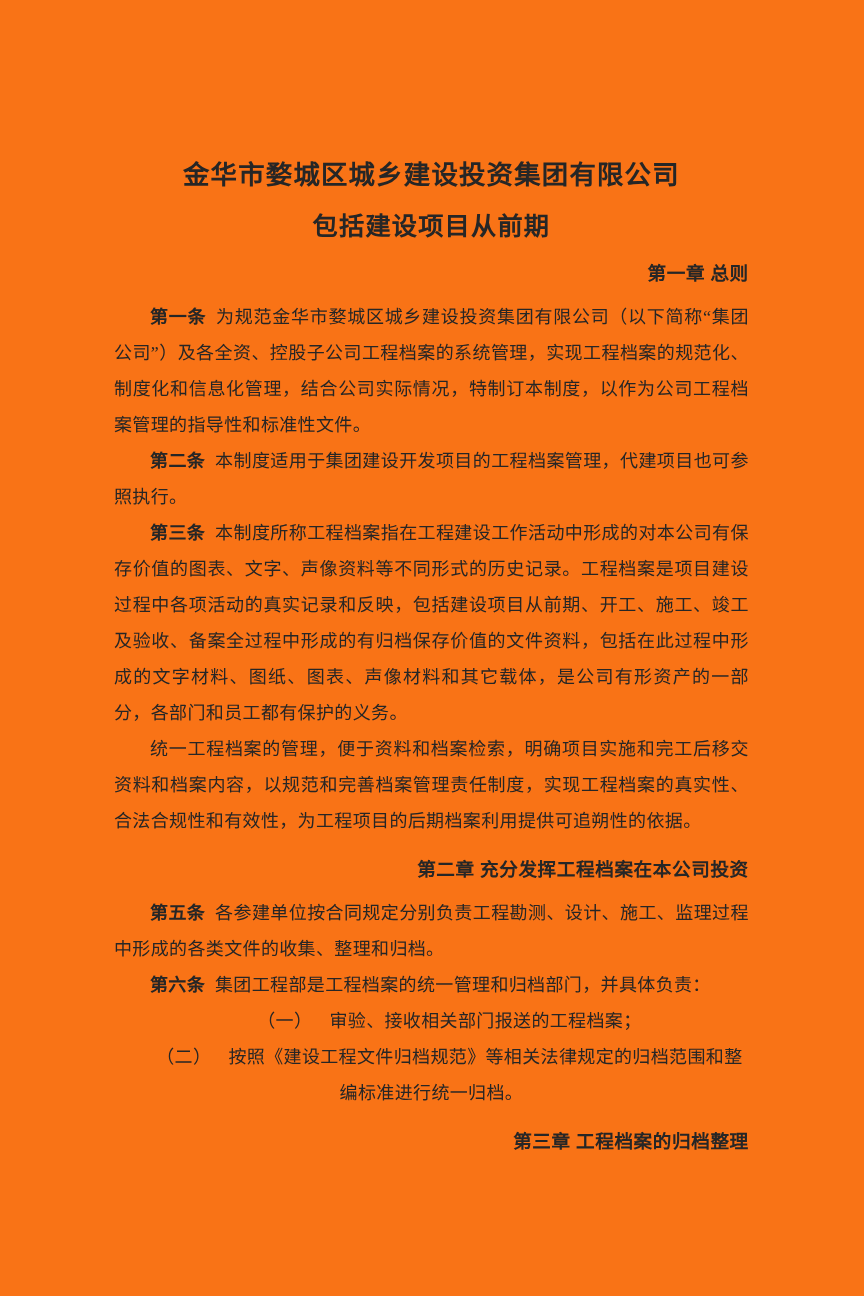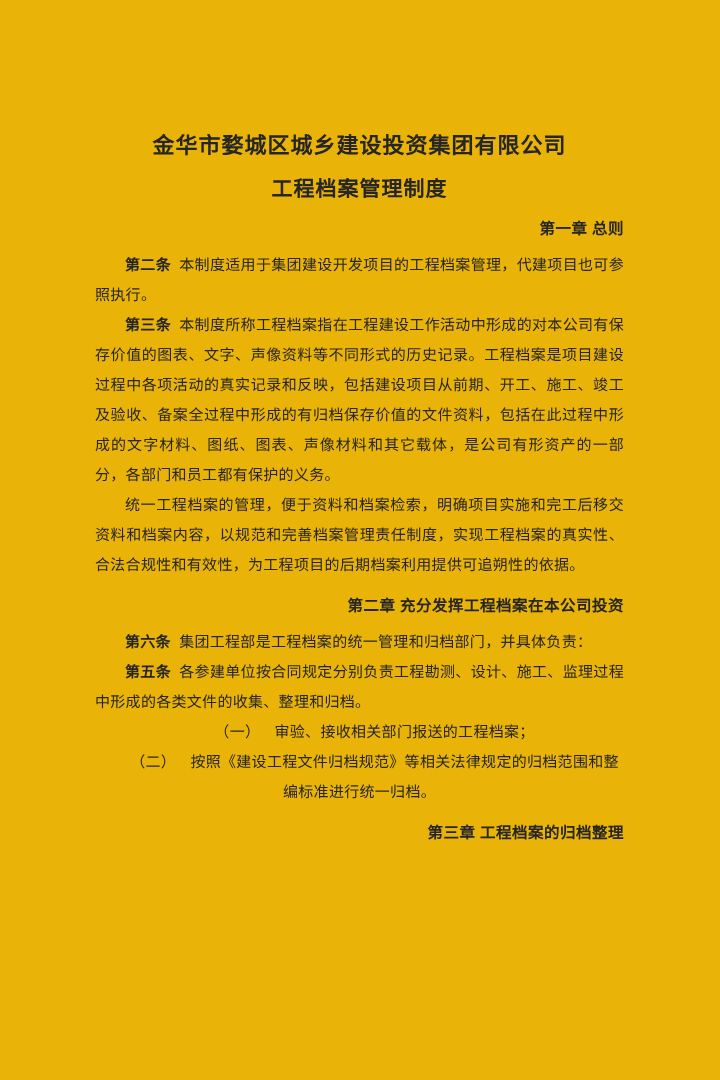--- a/index.html
+++ b/index.html
@@ -12,21 +12,21 @@
     height: 1080px;
     font-family: "Liberation Serif", "DejaVu Serif", serif;
     color: #262626;
     overflow: hidden;
   }
   .page {
     box-sizing: border-box;
     width: 720px;
     height: 1080px;
     padding: 131px 96px 0 95px;
-    background: #eab308;
+    background: #f97316;
     overflow: hidden;
   }
   .title1 {
     font-size: 22px;
     font-weight: 700;
     text-align: center;
     line-height: 30px;
     letter-spacing: 1px;
   }
   .title2 {
@@ -65,26 +65,27 @@
   }
   .marker {
     margin-right: 0.95em;
   }
 </style>
 </head>
 <body>
 
 <div class="page">
   <div class="title1">金华市婺城区城乡建设投资集团有限公司</div>
-  <div class="title2">工程档案管理制度</div>
+  <div class="title2">包括建设项目从前期</div>
   <div class="blocks">
       <div class="chapter">第一章 总则</div>
+      <p class="para"><span class="lead">第一条</span>为规范金华市婺城区城乡建设投资集团有限公司（以下简称“集团公司”）及各全资、控股子公司工程档案的系统管理，实现工程档案的规范化、制度化和信息化管理，结合公司实际情况，特制订本制度，以作为公司工程档案管理的指导性和标准性文件。</p>
       <p class="para"><span class="lead">第二条</span>本制度适用于集团建设开发项目的工程档案管理，代建项目也可参照执行。</p>
       <p class="para"><span class="lead">第三条</span>本制度所称工程档案指在工程建设工作活动中形成的对本公司有保存价值的图表、文字、声像资料等不同形式的历史记录。工程档案是项目建设过程中各项活动的真实记录和反映，包括建设项目从前期、开工、施工、竣工及验收、备案全过程中形成的有归档保存价值的文件资料，包括在此过程中形成的文字材料、图纸、图表、声像材料和其它载体，是公司有形资产的一部分，各部门和员工都有保护的义务。</p>
       <p class="para">统一工程档案的管理，便于资料和档案检索，明确项目实施和完工后移交资料和档案内容，以规范和完善档案管理责任制度，实现工程档案的真实性、合法合规性和有效性，为工程项目的后期档案利用提供可追朔性的依据。</p>
       <div class="chapter">第二章 充分发挥工程档案在本公司投资</div>
+      <p class="para"><span class="lead">第五条</span>各参建单位按合同规定分别负责工程勘测、设计、施工、监理过程中形成的各类文件的收集、整理和归档。</p>
       <p class="para"><span class="lead">第六条</span>集团工程部是工程档案的统一管理和归档部门，并具体负责：</p>
-      <p class="para"><span class="lead">第五条</span>各参建单位按合同规定分别负责工程勘测、设计、施工、监理过程中形成的各类文件的收集、整理和归档。</p>
       <p class="para item"><span class="marker">（一）</span>审验、接收相关部门报送的工程档案；</p>
       <p class="para item wrap"><span class="marker">（二）</span>按照《建设工程文件归档规范》等相关法律规定的归档范围和整编标准进行统一归档。</p>
       <div class="chapter">第三章 工程档案的归档整理</div>
     </div>
 </div>
 
 </body></html>

